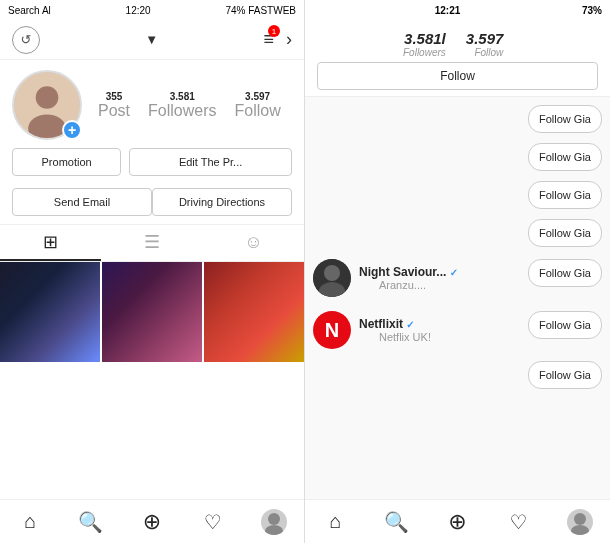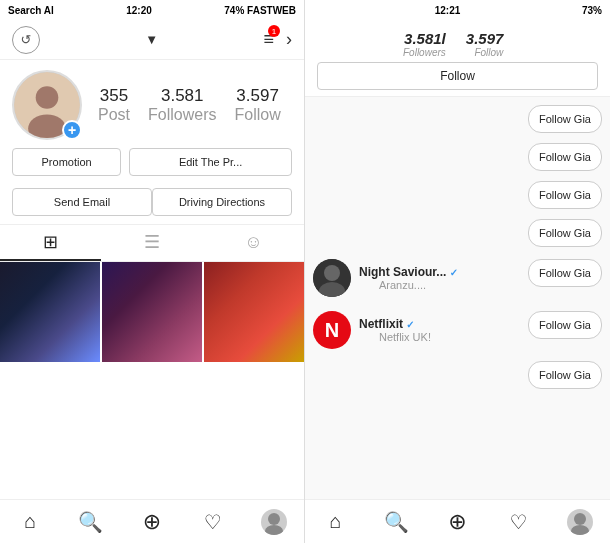--- a/index.html
+++ b/index.html
@@ -25,21 +25,21 @@
 
     
     .status-bar-left {
       height: 20px;
       background: #fff;
       display: flex;
       align-items: center;
       justify-content: space-between;
       padding: 0 8px;
       font-size: 10px;
-      font-weight: 700;
+      font-weight: 400;
     }
 
     
     .nav-bar-left {
       height: 40px;
       display: flex;
       align-items: center;
       justify-content: space-between;
       padding: 0 12px;
       border-bottom: 1px solid #eee;
@@ -84,21 +84,21 @@
       width: 20px; height: 20px; border-radius: 50%;
       background: #3897f0;
       color: #fff; font-size: 14px; font-weight: bold;
       display: flex; align-items: center; justify-content: center;
       border: 2px solid #fff;
     }
     .stats-row {
       display: flex; gap: 18px;
     }
     .stat-item { text-align: center; }
-    .stat-number { font-size: 17px; font-weight: 400; color: #262626; }
+    .stat-number { font-size: 10px; font-weight: 700; color: #262626; }
     .stat-label { font-size: 16px; color: #999; }
 
     
     .action-buttons {
       display: flex; gap: 8px;
       padding: 0 12px 8px 12px;
     }
     .btn-action {
       flex: 1;
       height: 28px;

